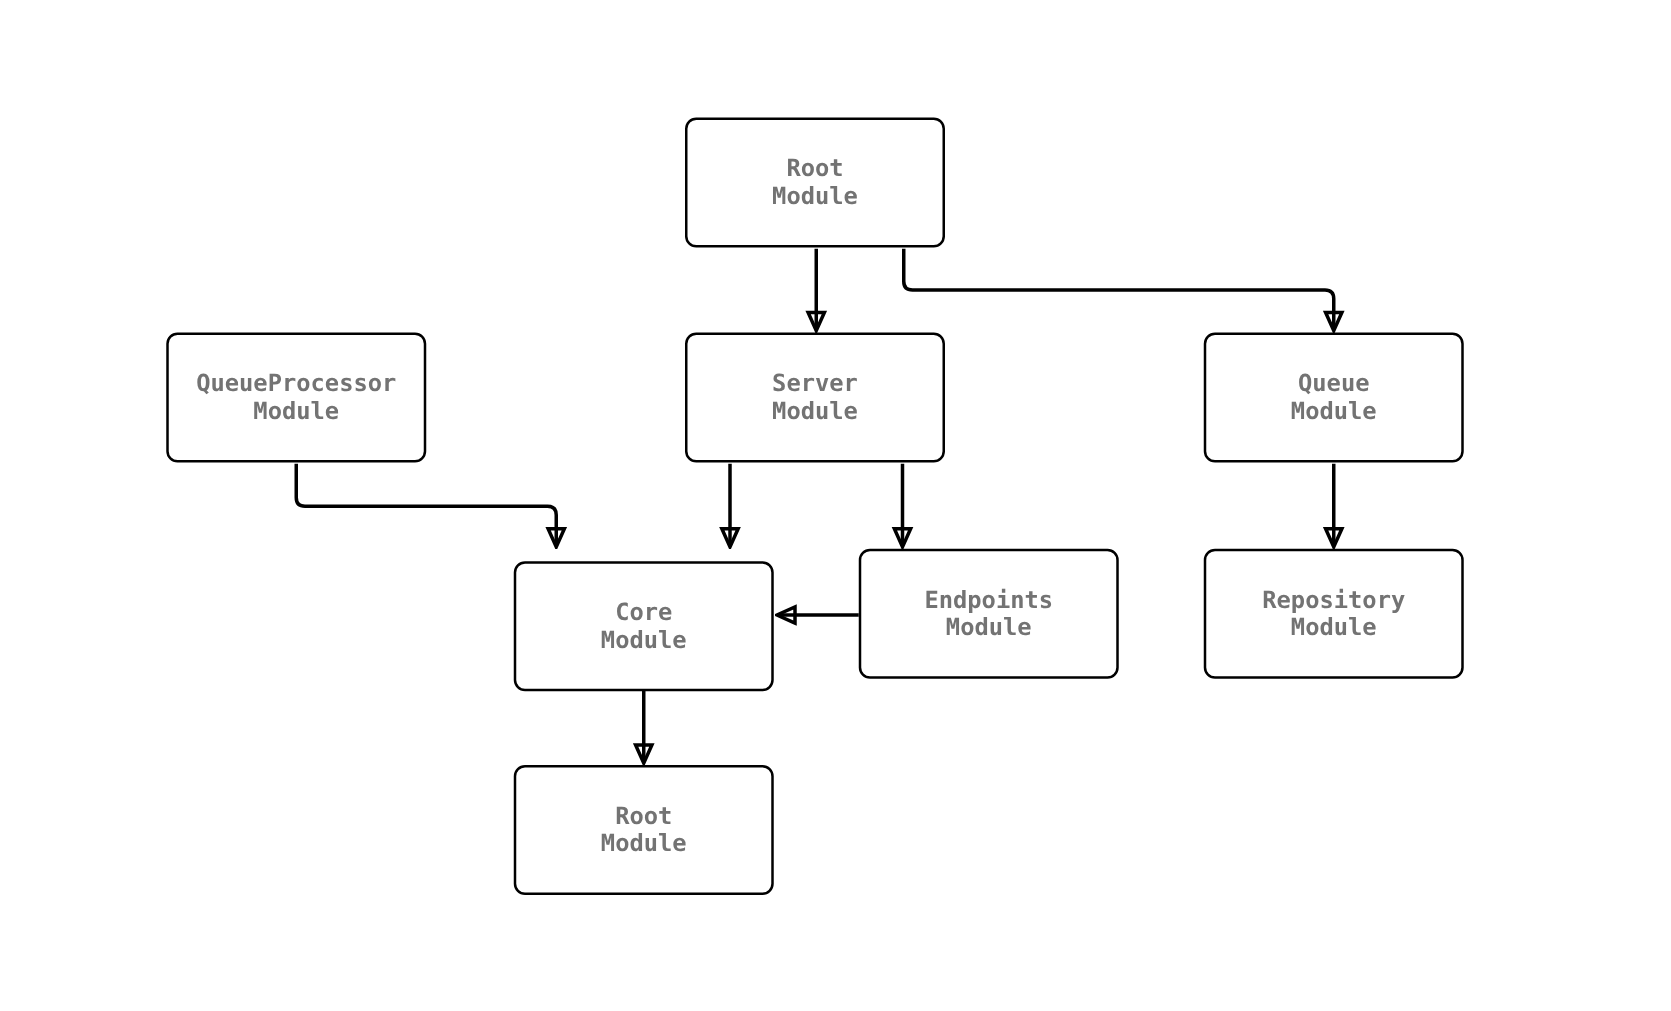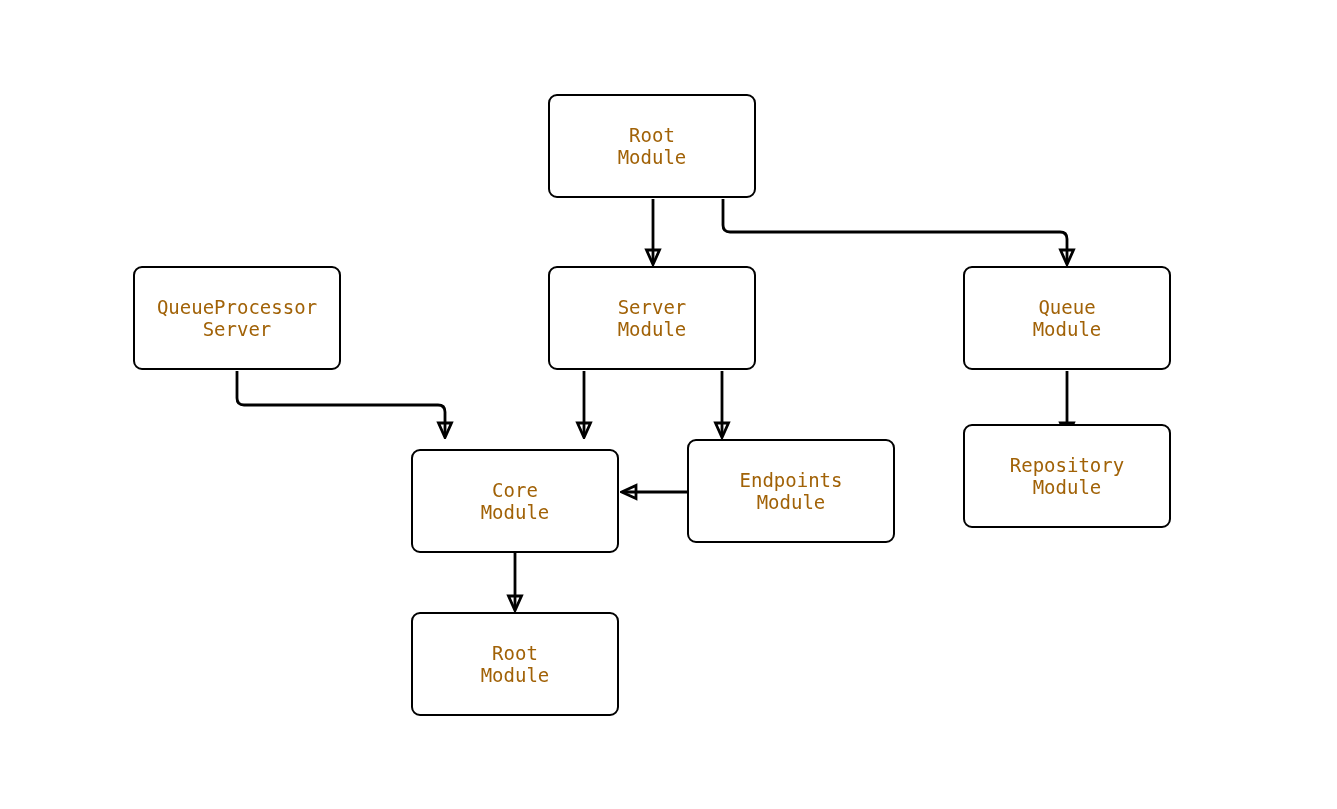--- a/index.html
+++ b/index.html
@@ -35,35 +35,35 @@
     box-sizing: border-box;
     background: #ffffff;
     border: 2.8px solid #000000;
     border-radius: 9px;
     display: flex;
     align-items: center;
     justify-content: center;
   }
   .node-label {
     font-family: "DejaVu Sans Mono", monospace;
-    font-weight: normal;
+    font-weight: bold;
     font-size: 19px;
     line-height: 22px;
-    color: #a16207;
+    color: #737373;
     text-align: center;
     white-space: pre-line;
   }
   
   .pos-root           { left: 548px; top: 94px;  }
   .pos-queueprocessor { left: 133px; top: 266px; }
   .pos-server         { left: 548px; top: 266px; }
   .pos-global         { left: 963px; top: 266px; }
   .pos-core           { left: 411px; top: 449px; }
   .pos-endpoints      { left: 687px; top: 439px; }
-  .pos-repository     { left: 963px; top: 424px; justify-content: center; }
+  .pos-repository     { left: 963px; top: 439px; justify-content: center; }
   .pos-queue          { left: 411px; top: 612px; }
 </style>
 </head>
 <body>
 
 <div class="canvas">
 
   <svg class="edges-layer" width="1337" height="809" viewBox="0 0 1337 809" xmlns="http://www.w3.org/2000/svg">
     <defs>
       <marker id="arrow" viewBox="0 0 18 18" refX="14" refY="9" markerWidth="18" markerHeight="18" markerUnits="userSpaceOnUse" orient="auto">
@@ -80,21 +80,21 @@
     <path d="M515,544 V608" marker-end="url(#arrow)"></path>
   </svg>
 
   <div class="node pos-root">
     <span class="node-label">Root
 Module</span>
   </div>
 
   <div class="node pos-queueprocessor">
     <span class="node-label">QueueProcessor
-Server</span>
+Module</span>
   </div>
 
   <div class="node pos-server">
     <span class="node-label">Server
 Module</span>
   </div>
 
   <div class="node pos-global">
     <span class="node-label">Queue
 Module</span>

